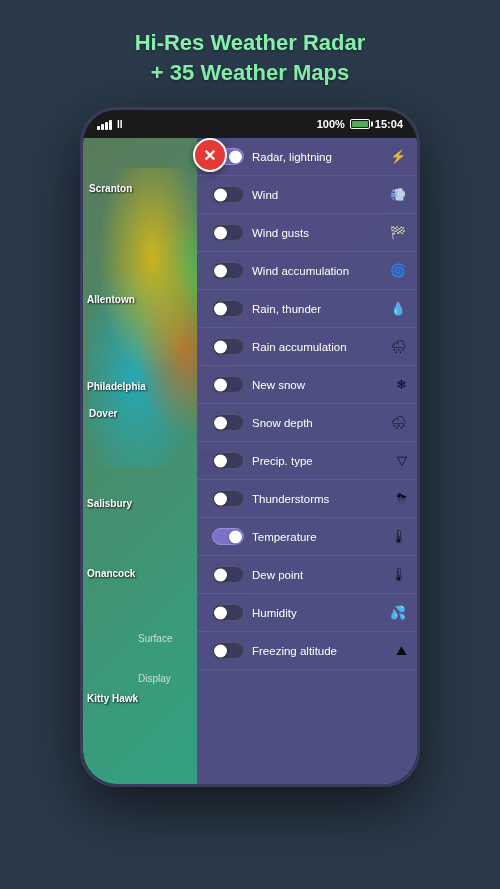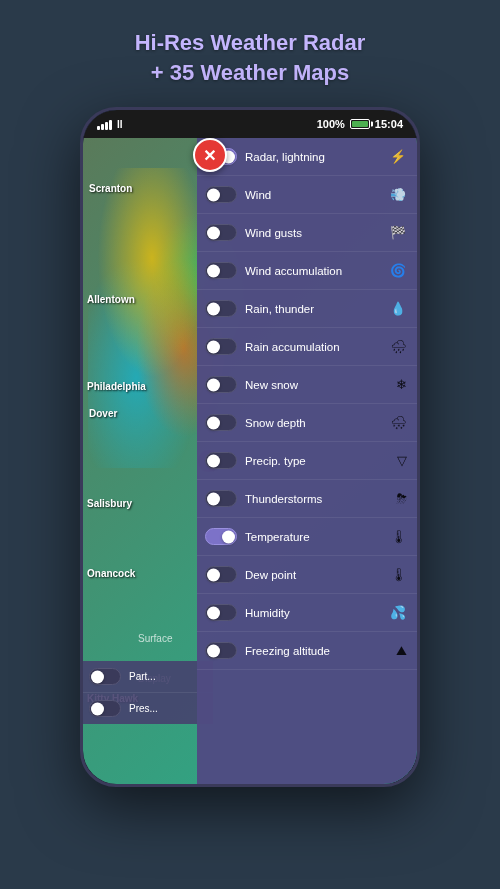--- a/index.html
+++ b/index.html
@@ -9,21 +9,21 @@
       height: 889px;
       background: #2a3a4a;
       font-family: -apple-system, BlinkMacSystemFont, 'Segoe UI', Arial, sans-serif;
       overflow: hidden;
       display: flex;
       flex-direction: column;
       align-items: center;
     }
 
     .header-text {
-      color: #c4b5fd;
+      color: #86efac;
       text-align: center;
       padding: 28px 20px 20px;
       font-size: 22px;
       font-weight: 700;
       line-height: 1.35;
       text-shadow: 0 1px 3px rgba(0,0,0,0.4);
     }
 
     .phone-container {
       position: relative;
@@ -182,21 +182,21 @@
       box-shadow: 0 2px 6px rgba(0,0,0,0.4);
       font-size: 16px;
       color: white;
       font-weight: 700;
       cursor: pointer;
     }
 
     .menu-item {
       display: flex;
       align-items: center;
-      padding: 10px 10px 10px 8px;
+      padding: 10px 10px 10px 15px;
       border-bottom: 1px solid rgba(255,255,255,0.08);
       cursor: pointer;
     }
 
     
     .toggle {
       width: 32px;
       height: 17px;
       border-radius: 9px;
       position: relative;
@@ -305,34 +305,20 @@
       <div class="city-label" style="top:120px;left:4px;margin-top:36px;">Allentown</div>
       <div class="city-label" style="top:195px;left:4px;margin-top:48px;">Philadelphia</div>
       <div class="city-label" style="top:270px;left:6px;">Dover</div>
       <div class="city-label" style="top:360px;left:4px;">Salisbury</div>
       <div class="city-label" style="top:430px;left:4px;">Onancock</div>
       <div class="city-label" style="top:555px;left:4px;">Kitty Hawk</div>
 
       <div class="map-text" style="bottom:140px;left:55px;">Surface</div>
       <div class="map-text" style="bottom:100px;left:55px;">Display</div>
 
-      <div style="position:absolute;bottom:60px;left:0;width:130px;background:rgba(70,65,110,0.9);">
-        <div class="menu-item" style="padding:7px 6px;">
-          <div class="toggle off">
-              <div class="toggle-thumb"></div>
-            </div>
-          <span class="menu-item-label" style="font-size:10px;">Part...</span>
-        </div>
-        <div class="menu-item" style="padding:7px 6px;border-bottom:none;">
-          <div class="toggle off">
-              <div class="toggle-thumb"></div>
-            </div>
-          <span class="menu-item-label" style="font-size:10px;">Pres...</span>
-        </div>
-      </div>
 
       <div class="chevron-btn" style="bottom:70px;">
         <span>‹</span>
       </div>
     </div>
 
     <div class="close-btn">
       <div class="close-circle">
         <span>✕</span>
       </div>

